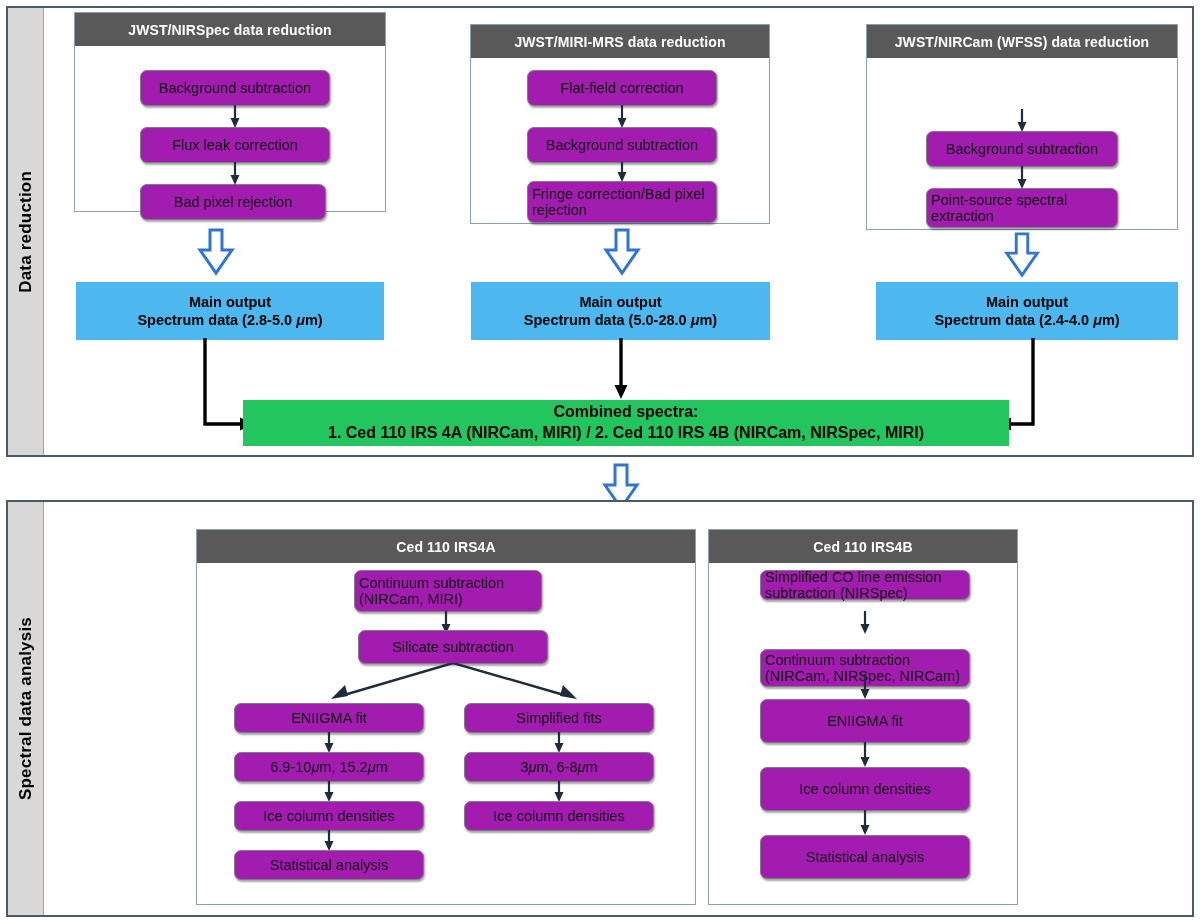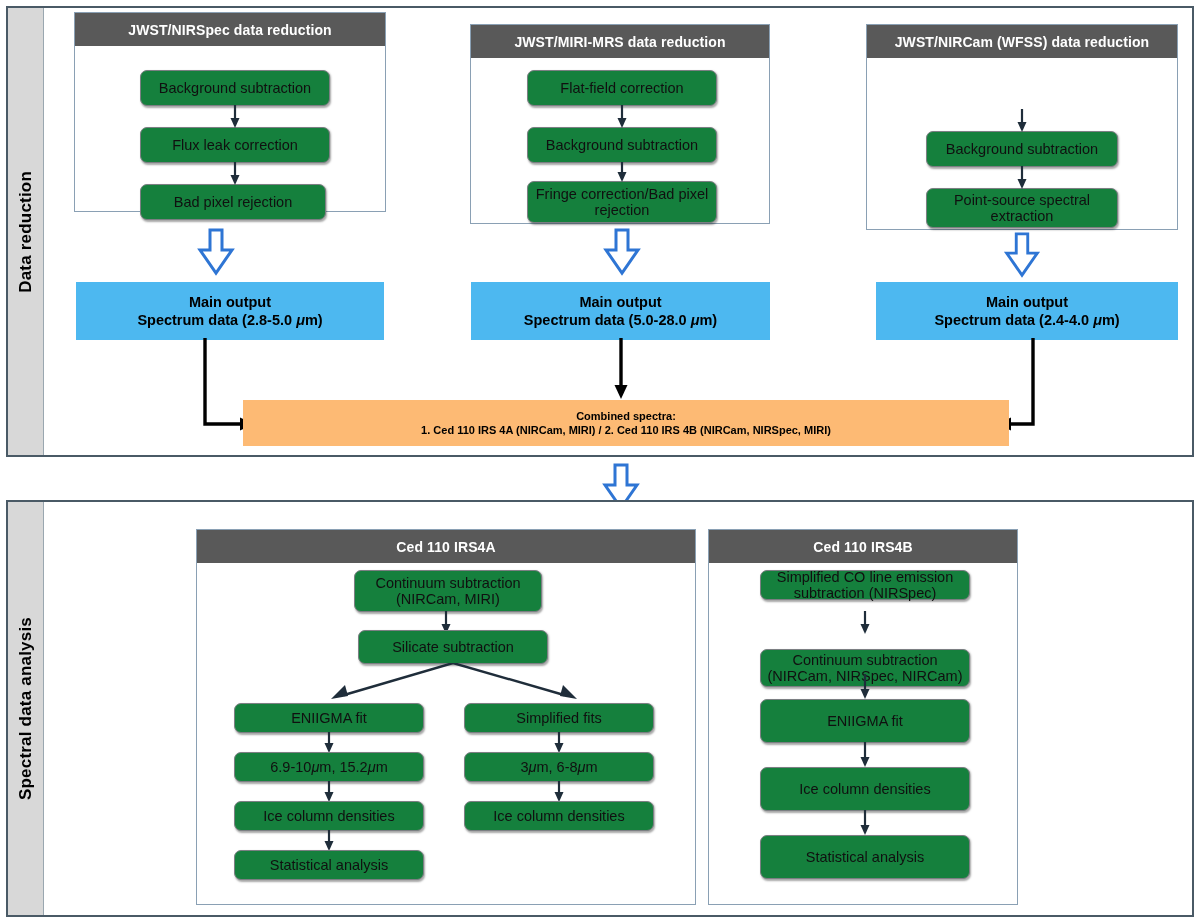--- a/index.html
+++ b/index.html
@@ -72,28 +72,27 @@
     display: flex;
     align-items: center;
     justify-content: center;
     box-sizing: border-box;
     letter-spacing: 0.1px;
   }
 
   
   .proc {
     position: absolute;
-    background: #15803d;
+    background: #a21caf;
     border: 1px solid #7c7f83;
     border-radius: 7px;
     box-sizing: border-box;
     display: flex;
     align-items: center;
     justify-content: center;
-    text-align: center;
     font-size: 14.5px;
     color: #101010;
     line-height: 1.12;
     padding: 8px 4px;
     box-shadow: 1px 1.5px 2px rgba(0,0,0,0.35);
   }
 
   
   .output-box {
     position: absolute;
@@ -105,27 +104,27 @@
     text-align: center;
     font-size: 14.5px;
     font-weight: bold;
     color: #000000;
     line-height: 1.25;
   }
 
   
   .combined-box {
     position: absolute;
-    background: #fdba74;
+    background: #22c55e;
     box-sizing: border-box;
     display: flex;
     align-items: center;
     justify-content: center;
     text-align: center;
-    font-size: 11px;
+    font-size: 16px;
     font-weight: bold;
     color: #000000;
     line-height: 1.3;
   }
 
   
   .conn { position: absolute; }
 
   
   .blue-arrow { position: absolute; }

